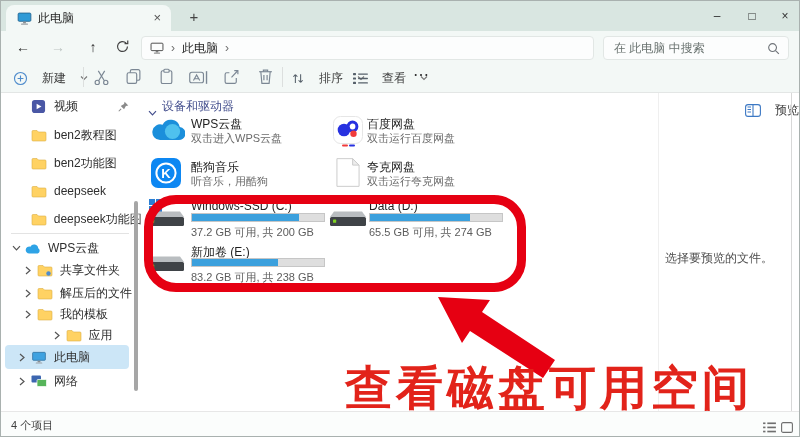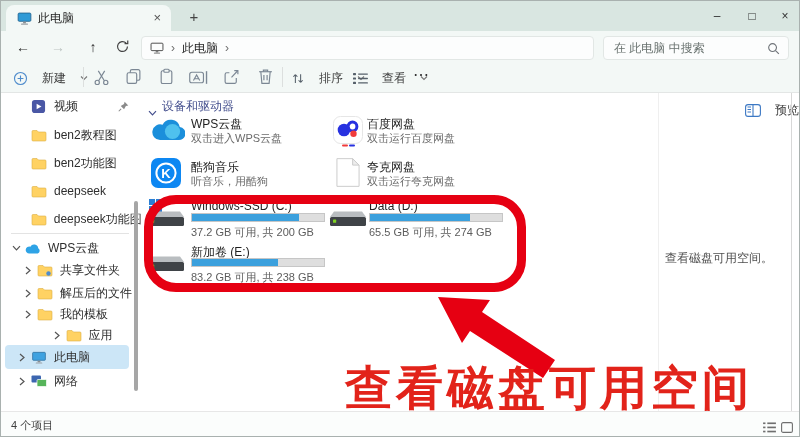--- a/index.html
+++ b/index.html
@@ -465,21 +465,21 @@
         </svg>
     </span>
     <span class="abs tname" style="left:46px;top:3px;">新加卷 (E:)</span>
     <span class="abs bar" style="left:46px;top:17px;">
         <span class="bar-fill" style="display: block; width: 65%;"></span>
       </span>
     <span class="abs dinfo" style="left:46px;top:29px;">83.2 GB 可用, 共 238 GB</span>
   </div>
 
   <div class="abs vline" style="left:657px;top:92px;height:318px;"></div>
-  <div class="abs f12" style="left:664px;top:249px;color:#4f4f4f;">查看磁盘可用空间。</div>
+  <div class="abs f12" style="left:664px;top:249px;color:#4f4f4f;">选择要预览的文件。</div>
   <div class="abs vline" style="left:790px;top:92px;height:318px;background:#d8d8d8;"></div>
 
   <div class="abs statusbar"></div>
   <div class="abs f11" style="left:10px;top:417px;color:#3f3f3f;">4 个项目</div>
   <div class="abs" style="left:762px;top:418px;">
     <svg width="13" height="11" viewBox="0 0 14 12" fill="#6f6f6f">
         <rect x="0" y="0.5" width="2.6" height="1.8"></rect>
         <rect x="4.6" y="0.5" width="9.4" height="1.8"></rect>
         <rect x="0" y="5" width="2.6" height="1.8"></rect>
         <rect x="4.6" y="5" width="9.4" height="1.8"></rect>

